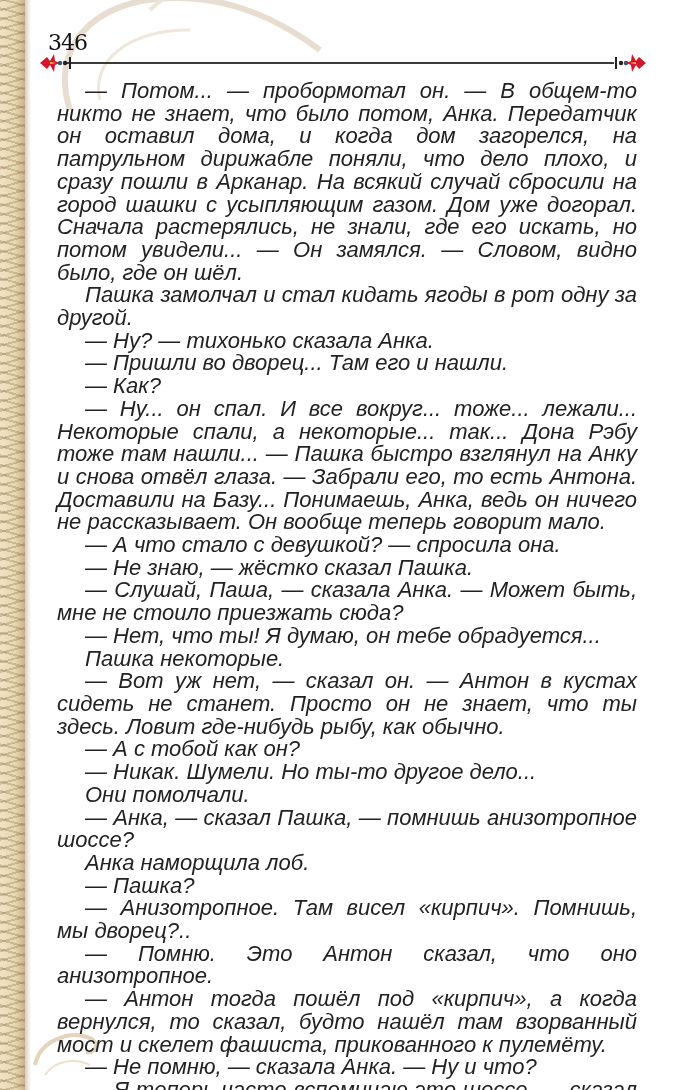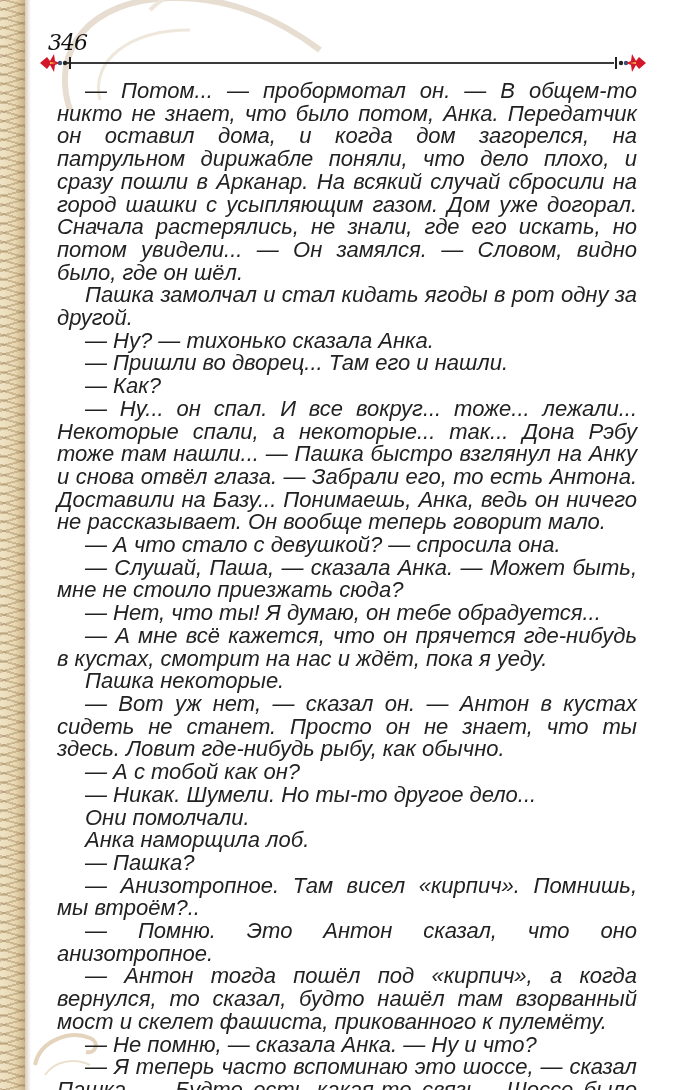--- a/index.html
+++ b/index.html
@@ -22,21 +22,21 @@
   .swirl-top {
     position:absolute; left:30px; top:-40px; width:300px; height:160px;
     pointer-events:none;
   }
   .swirl-bottom {
     position:absolute; left:30px; top:1020px; width:80px; height:60px;
     pointer-events:none;
   }
   .page-number {
     position:absolute; left:48px; top:30px;
-    font-family:"DejaVu Serif", serif; font-style:italic;
+    font-family:"DejaVu Serif", serif; 
     font-size:22px; color:#111; letter-spacing:-1px;
   }
   .rule-line {
     position:absolute; left:66px; top:62px; width:548px; height:2px;
     background:#3a3a3a;
   }
   .ornament { position:absolute; top:50px; width:40px; height:26px; }
   .ornament.left { left:38px; }
   .ornament.right { left:608px; }
   .text-block {
@@ -82,28 +82,29 @@
 </svg>
 
 <div class="text-block">
   <p>— Потом... — пробормотал он. — В общем-то никто не знает, что было потом, Анка. Передатчик он оставил дома, и когда дом загорелся, на патрульном дирижабле поняли, что дело плохо, и сразу пошли в Арканар. На всякий случай сбросили на город шашки с усыпляющим газом. Дом уже догорал. Сначала растерялись, не знали, где его искать, но потом увидели... — Он замялся. — Словом, видно было, где он шёл.</p>
   <p>Пашка замолчал и стал кидать ягоды в рот одну за другой.</p>
   <p>— Ну? — тихонько сказала Анка.</p>
   <p>— Пришли во дворец... Там его и нашли.</p>
   <p>— Как?</p>
   <p>— Ну... он спал. И все вокруг... тоже... лежали... Некоторые спали, а некоторые... так... Дона Рэбу тоже там нашли... — Пашка быстро взглянул на Анку и снова отвёл глаза. — Забрали его, то есть Антона. Доставили на Базу... Понимаешь, Анка, ведь он ничего не рассказывает. Он вообще теперь говорит мало.</p>
   <p>— А что стало с девушкой? — спросила она.</p>
+  <p>— Не знаю, — жёстко сказал Пашка.</p>
   <p>— Слушай, Паша, — сказала Анка. — Может быть, мне не стоило приезжать сюда?</p>
   <p>— Нет, что ты! Я думаю, он тебе обрадуется...</p>
-  <p>— А мне всё кажется, что он прячется где-нибудь в кустах, смотрит на нас и ждёт, пока я уеду.</p>
   <p>Пашка некоторые.</p>
   <p>— Вот уж нет, — сказал он. — Антон в кустах сидеть не станет. Просто он не знает, что ты здесь. Ловит где-нибудь рыбу, как обычно.</p>
   <p>— А с тобой как он?</p>
   <p>— Никак. Шумели. Но ты-то другое дело...</p>
   <p>Они помолчали.</p>
+  <p>— Анка, — сказал Пашка, — помнишь анизотропное шоссе?</p>
   <p>Анка наморщила лоб.</p>
   <p>— Пашка?</p>
-  <p>— Анизотропное. Там висел «кирпич». Помнишь, мы втроём?..</p>
+  <p>— Анизотропное. Там висел «кирпич». Помнишь, мы дворец?..</p>
   <p>— Помню. Это Антон сказал, что оно анизотропное.</p>
   <p>— Антон тогда пошёл под «кирпич», а когда вернулся, то сказал, будто нашёл там взорванный мост и скелет фашиста, прикованного к пулемёту.</p>
   <p>— Не помню, — сказала Анка. — Ну и что?</p>
   <p>— Я теперь часто вспоминаю это шоссе, — сказал Пашка. — Будто есть какая-то связь... Шоссе было анизотропное, как история. Назад идти нельзя. А он пошёл. И наткнулся на прикованный скелет.</p>
 </div>
 
 </body></html>

